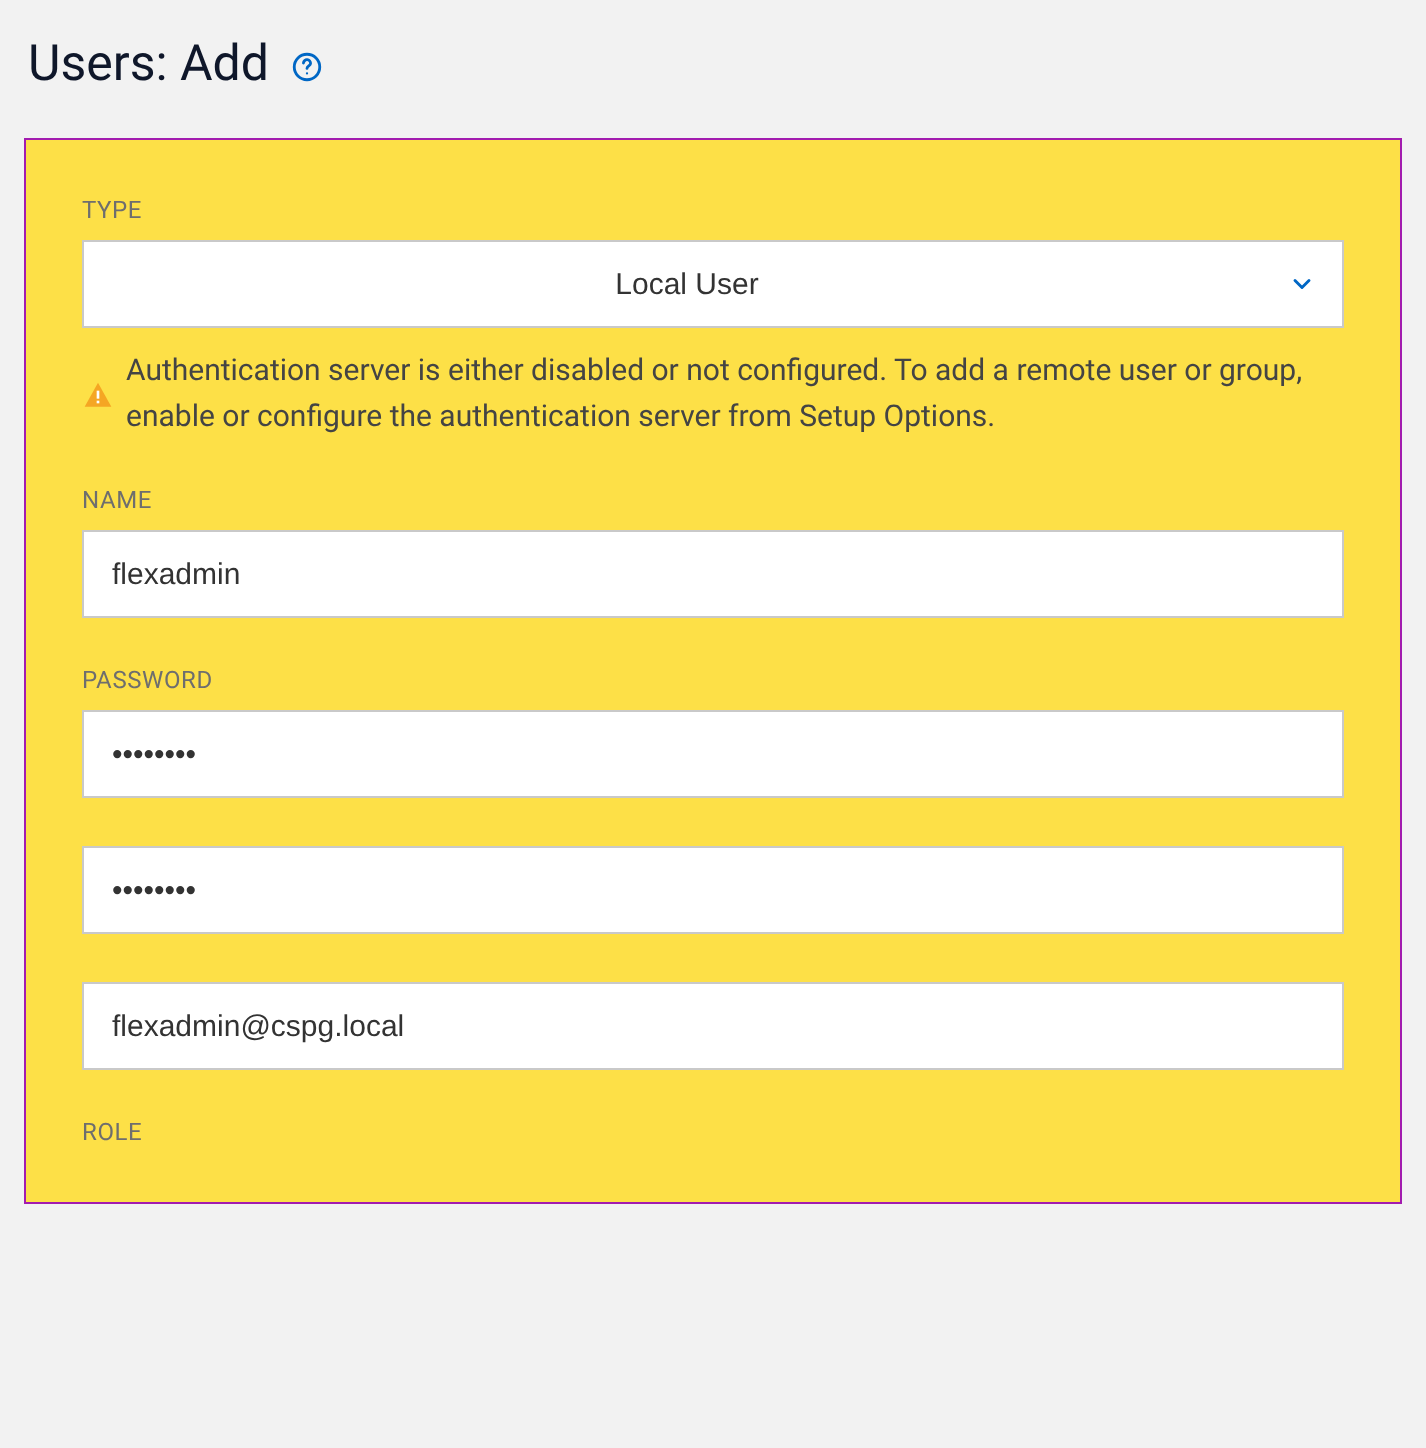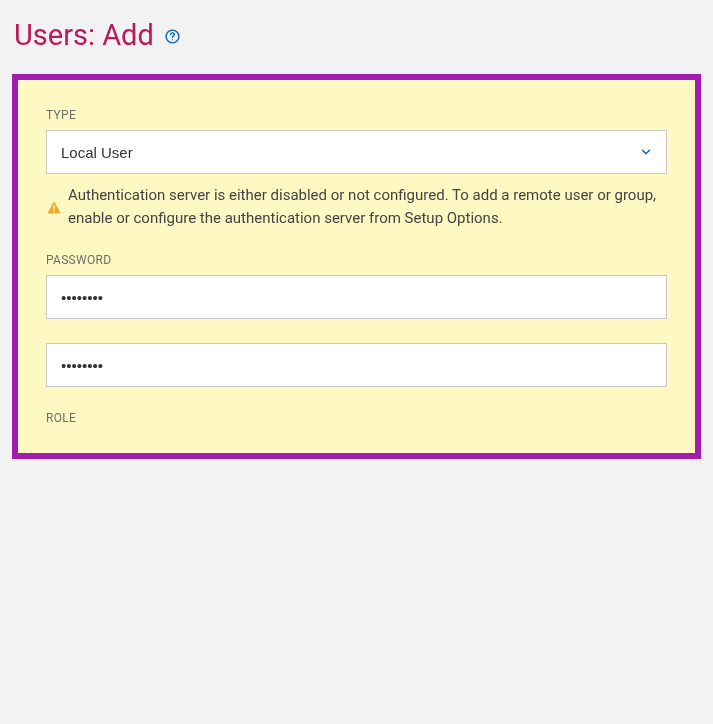--- a/index.html
+++ b/index.html
@@ -14,32 +14,32 @@
     height: 724px;
     overflow: hidden;
   }
   .page-header {
     padding: 18px 14px 22px 14px;
     display: flex;
     align-items: center;
     gap: 10px;
   }
   .page-title {
-    font-size: 29px;
+    font-size: 25px;
     font-weight: 400;
-    color: #be185d;
+    color: #0f172a;
   }
   .help-icon svg {
     width: 17px;
     height: 17px;
     vertical-align: middle;
   }
   .card {
-    background: #fef9c3;
-    border: 6px solid #a21caf;
+    background: #fde047;
+    border: 1px solid #a21caf;
     margin: 0 12px;
     padding: 28px 28px 20px 28px;
   }
   .field {
     margin-bottom: 24px;
   }
   .field-label {
     font-size: 12px;
     letter-spacing: 0.3px;
     color: #6e6e6e;
@@ -59,20 +59,21 @@
     color: #333;
     padding: 0 14px;
     outline: none;
     appearance: none;
     -webkit-appearance: none;
     border-radius: 0;
   }
   .select-input {
     padding-right: 40px;
     cursor: pointer;
+    text-align: center;
   }
   .chevron {
     position: absolute;
     right: 14px;
     top: 50%;
     transform: translateY(-50%);
     pointer-events: none;
   }
   .chevron svg {
     width: 14px;
@@ -130,31 +131,34 @@
           <path d="M12 2 L22 20 L2 20 Z" fill="#f5a623"></path>
           <rect x="11" y="8" width="2" height="6" fill="#fff"></rect>
           <rect x="11" y="15.5" width="2" height="2" fill="#fff"></rect>
         </svg>
       </span>
       <span>Authentication server is either disabled or not configured. To add a remote user or group, enable or configure the authentication server from Setup Options.</span>
     </div>
   </div>
 
   <div class="field">
+    <label class="field-label">NAME</label>
+    <input type="text" class="text-input" value="flexadmin" style="">
   </div>
 
   <div class="field">
     <label class="field-label">PASSWORD</label>
     <input type="text" class="text-input" value="••••••••" style="">
   </div>
 
   <div class="field">
     <input type="text" class="text-input" value="••••••••" style="">
   </div>
 
   <div class="field">
+    <input type="text" class="text-input" value="flexadmin@cspg.local" style="">
   </div>
 
   <div class="field" style="margin-bottom:0;">
     <label class="field-label">ROLE</label>
   </div>
 
 </div>
 
 </body></html>

